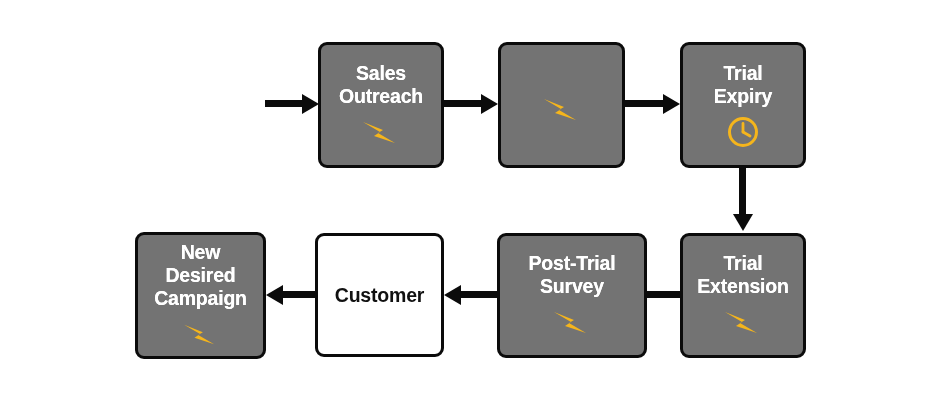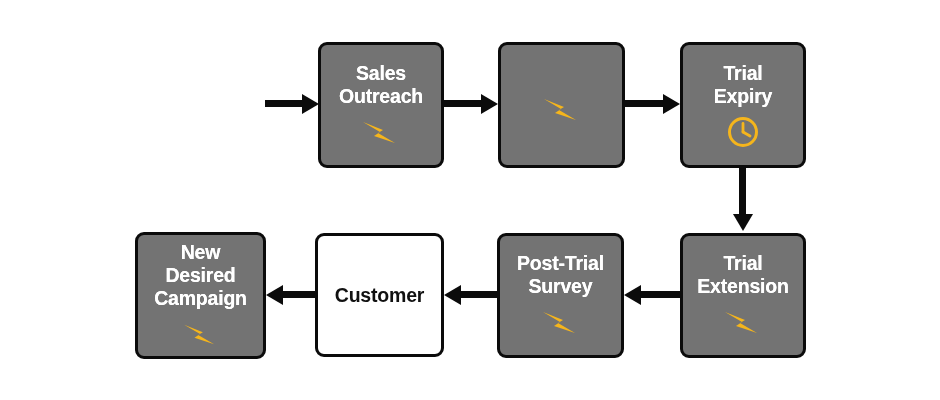--- a/index.html
+++ b/index.html
@@ -157,21 +157,21 @@
   <div class="node dark" style="left:680px; top:233px; width:126px; height:125px;">
     <div class="node-label">Trial
 Extension</div>
     <div class="node-icon">
       <svg width="40" height="32" viewBox="0 0 40 32" aria-hidden="true">
         <polygon points="2,6 22,14 17,17 34,27 13,20 19,16" fill="#F5B51C"></polygon>
       </svg>
     </div>
   </div>
 
-  <div class="node dark" style="left:497px; top:233px; width:127px; height:125px;">
+  <div class="node dark" style="left:497px; top:233px; width:150px; height:125px;">
     <div class="node-label">Post-Trial
 Survey</div>
     <div class="node-icon">
       <svg width="40" height="32" viewBox="0 0 40 32" aria-hidden="true">
         <polygon points="2,6 22,14 17,17 34,27 13,20 19,16" fill="#F5B51C"></polygon>
       </svg>
     </div>
   </div>
 
   <div class="node light" style="left:315px; top:233px; width:129px; height:124px;">

